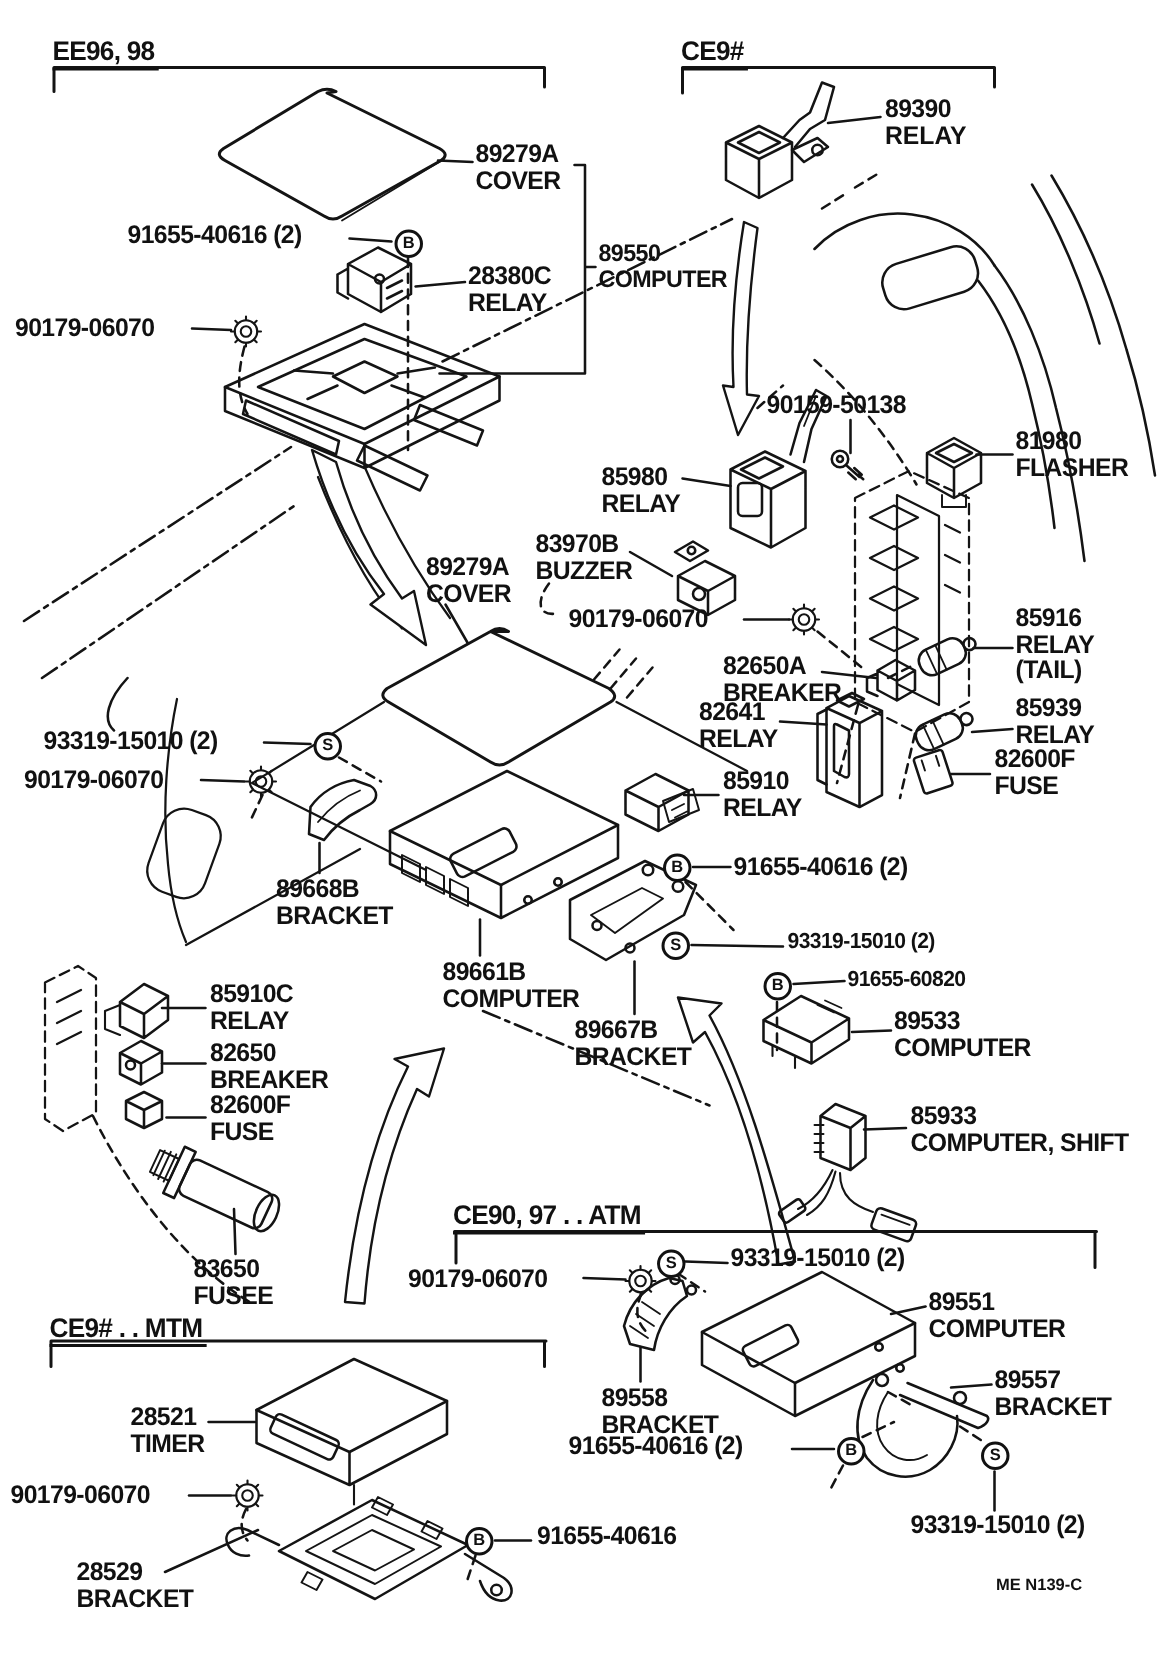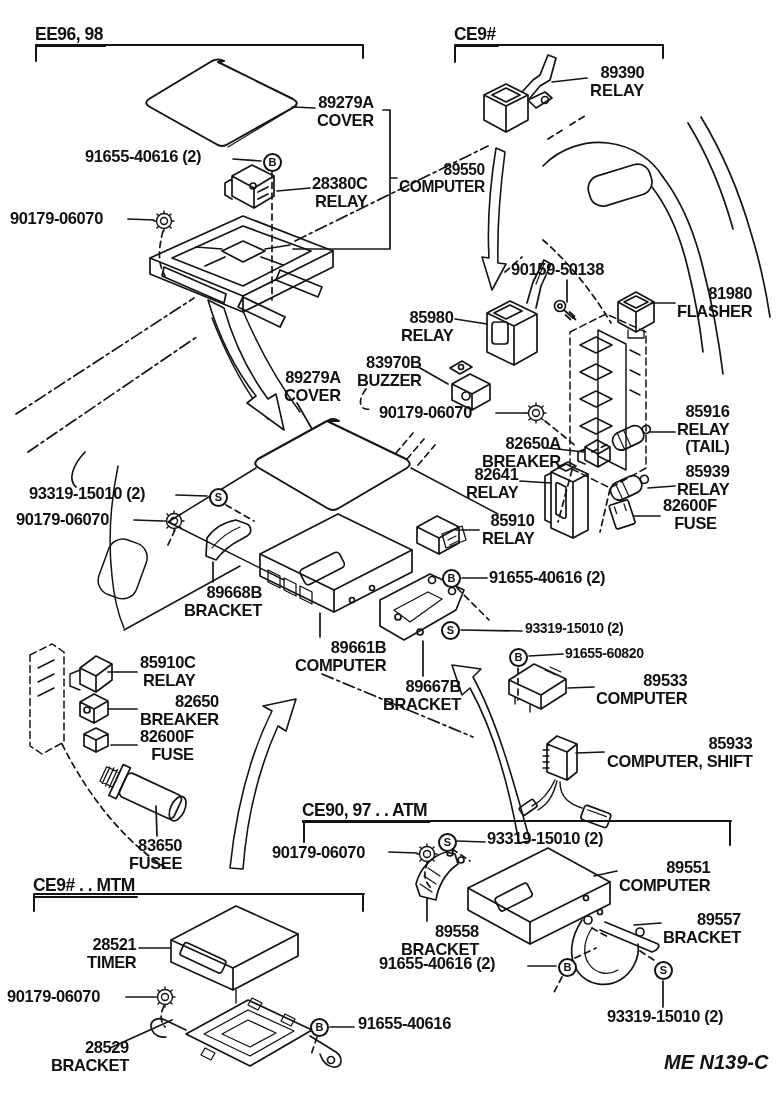--- a/index.html
+++ b/index.html
@@ -1,31 +1,31 @@
 <!DOCTYPE html>
 <html><head>
 <meta charset="utf-8">
 <style>
   html,body{margin:0;padding:0;background:#fff;}
   #page{position:relative;width:784px;height:1104px;background:#fff;overflow:hidden;
-        font-family:"Liberation Sans",sans-serif;color:#111;text-align:right;}
+        font-family:"Liberation Sans",sans-serif;color:#111;}
   #art{position:absolute;left:0;top:0;}
   .lbl{position:absolute;font-weight:bold;font-size:17px;line-height:1.04;
        letter-spacing:-0.4px;white-space:nowrap;transform:scaleX(.97);transform-origin:left top;}
   .lbl .cap{font-size:inherit;}
   .sz16{font-size:16px;}
   .sz15{font-size:14.5px;}
   .hdr{position:absolute;font-weight:bold;font-size:18px;letter-spacing:-0.5px;
        border-bottom:2.2px solid #111;padding:0 3px 0 0;white-space:nowrap;
        transform:scaleX(.97);transform-origin:left top;}
   .sym{position:absolute;width:15px;height:15px;border:2px solid #111;border-radius:50%;
        display:flex;align-items:center;justify-content:center;
        font-weight:bold;font-size:11px;line-height:1;background:#fff;}
   .tiny{font-size:11px;letter-spacing:0;}
-  .footer{position:absolute;font-weight:bold;font-size:20px;letter-spacing:0;font-style:italic;}
+  .footer{position:absolute;font-weight:bold;font-size:11px;letter-spacing:0;}
 </style>
 </head>
 <body>
 
 <div id="page">
 
 <svg id="art" width="784" height="1104" viewBox="0 0 784 1104">
 <defs>
   <g id="nutg">
     <circle r="7.5"></circle>

